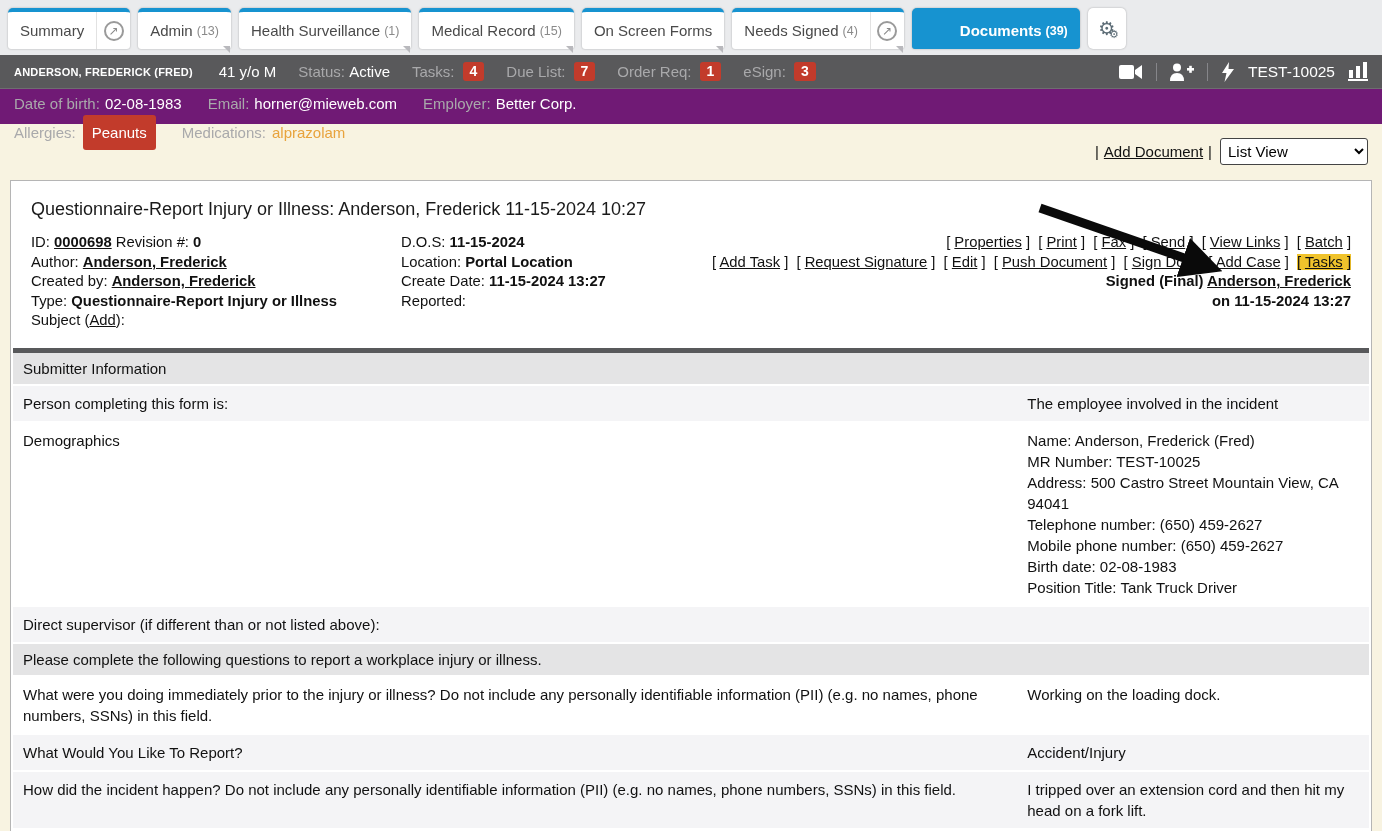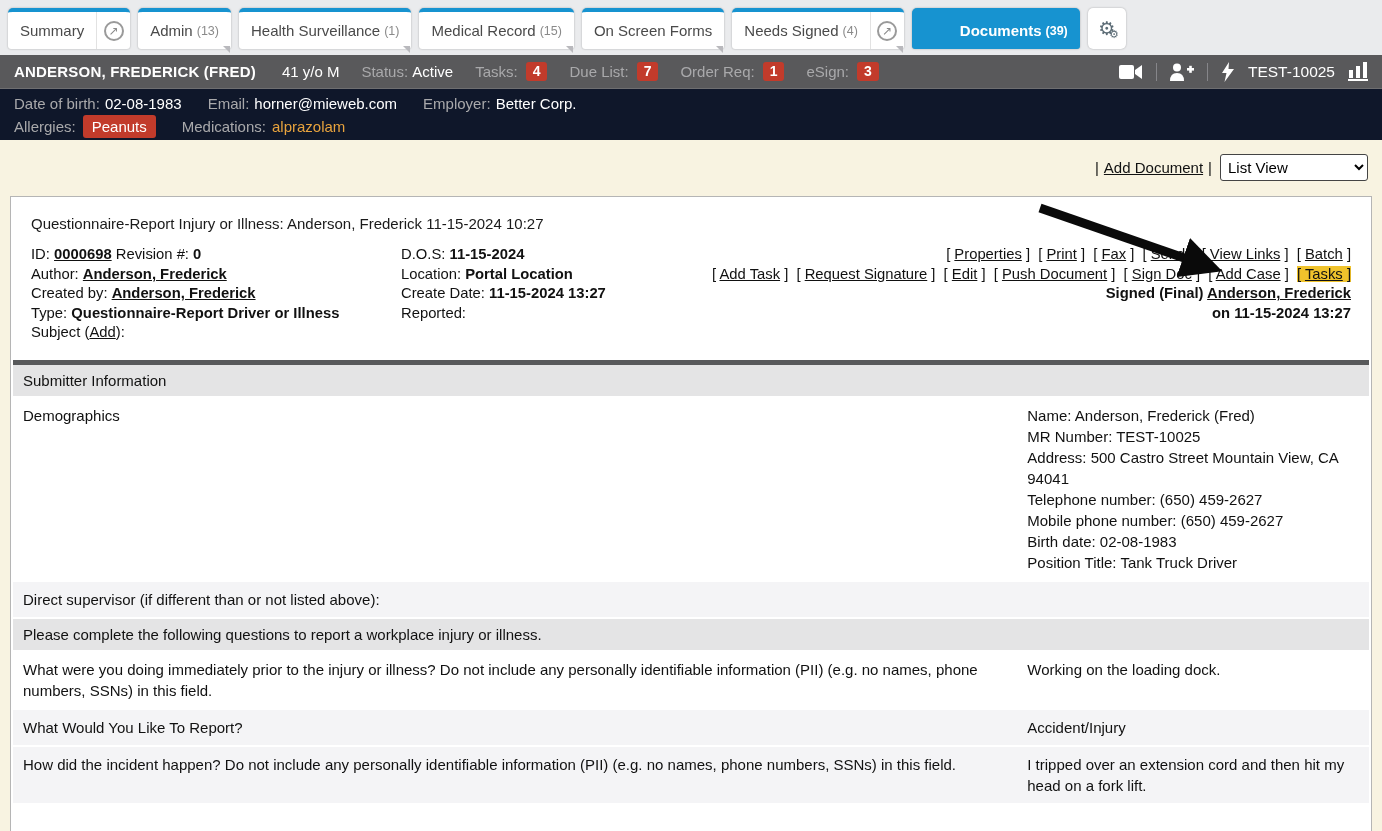--- a/index.html
+++ b/index.html
@@ -25,54 +25,54 @@
     color:#8a8a8a; line-height:1; }
   .gearbtn { background:#fff; border-radius:5px; height:41px; width:38px;
     box-shadow:0 0 2px rgba(0,0,0,.3); display:flex; align-items:center;
     justify-content:center; cursor:pointer; position:relative; }
   .gearbtn .g1 { font-size:19px; color:#5b6b75; }
   .gearbtn .g2 { position:absolute; font-size:11px; color:#5b6b75; right:7px; bottom:8px; }
 
   
   .hdr1 { background:#59595b; height:33px; display:flex; align-items:center;
     padding:0 14px; color:#fff; font-size:15px; white-space:nowrap; }
-  .pname { font-weight:bold; font-size:15px; letter-spacing:.2px; }
+  .pname { font-weight:bold; font-size:11px; letter-spacing:.2px; }
   .agesex { margin-left:26px; }
   .hlabel { color:#a9a9ab; }
   .hval { color:#fff; }
   .stat { margin-left:22px; display:flex; align-items:center; }
   .badge { background:#c23b2b; color:#fff; font-weight:bold; border-radius:3px;
     padding:1px 7px; margin-left:8px; font-size:14px; line-height:17px; }
   .hicons { margin-left:auto; display:flex; align-items:center; gap:13px; }
   .vsep { width:1px; height:18px; background:#86868a; }
   .iconbtn { display:flex; align-items:center; cursor:pointer; }
   .chartlink { border-bottom:2px solid #fff; padding-bottom:1px; }
   .mrn { font-size:15.5px; }
 
-  .hdr2 { background:#0f172a; border-top:1px solid #6e6e70; padding:3px 14px 8px;
-    color:#fff; font-size:15px; height:52px; }
+  .hdr2 { background:#701a75; border-top:1px solid #6e6e70; padding:3px 14px 8px;
+    color:#fff; font-size:15px; height:36px; }
   .hline { line-height:23px; display:flex; align-items:center; white-space:nowrap; }
   .hgroup { margin-right:26px; display:flex; align-items:center; }
   .hgroup .hval { margin-left:5px; }
   .allergybadge { background:#c23b2b; color:#fff; border-radius:3px;
-    padding:0 9px; margin-left:7px; }
+    padding:6px 9px; margin-left:7px; }
   .medval { color:#e8a33d; margin-left:6px; }
 
   
   .addrow { display:flex; justify-content:flex-end; align-items:center;
     padding:14px 14px 0 0; font-size:15px; gap:5px; }
   .addrow a { color:#111; text-decoration:underline; cursor:pointer; }
   .viewselect { height:27px; width:148px; font-size:15px; border:1px solid #444;
     border-radius:3px; background:#fff; padding:0 3px; margin-left:3px;
     font-family:"Liberation Sans","DejaVu Sans",sans-serif; }
 
   
   .panel { position:relative; margin:15px 10px 0; background:#fff;
     border:1px solid #b5b5b5; height:660px; padding-top:18px; }
-  .doc-title { margin-left:20px; font-size:15px; color:#1a1a1a; }
+  .doc-title { margin-left:20px; font-size:18px; color:#1a1a1a; }
 
   .meta { display:flex; margin:13px 20px 0; font-size:14.8px; line-height:19.5px; }
   .meta .c1 { width:370px; }
   .meta .c2 { width:300px; }
   .meta .c3 { flex:1; text-align:right; }
   .b { font-weight:bold; }
   .lnk { color:#111; text-decoration:underline; cursor:pointer; }
   .blnk { color:#111; text-decoration:underline; font-weight:bold; cursor:pointer; }
   .act { white-space:nowrap; margin-left:4px; }
   .hl { background:#f0c32c; }
@@ -247,21 +247,21 @@
         <span>ID:</span> <a class="blnk">0000698</a>
         <span>Revision #:</span> <span class="b">0</span>
       </div>
       <div>
         <span>Author:</span> <a class="blnk">Anderson, Frederick</a>
       </div>
       <div>
         <span>Created by:</span> <a class="blnk">Anderson, Frederick</a>
       </div>
       <div>
-        <span>Type:</span> <span class="b">Questionnaire-Report Driver or Illness</span>
+        <span>Type:</span> <span class="b">Questionnaire-Report Injury or Illness</span>
       </div>
       <div>
         <span>Subject (</span><a class="lnk">Add</a><span>):</span>
       </div>
     </div>
     <div class="c2">
       <div>
         <span>D.O.S:</span> <span class="b">11-15-2024</span>
       </div>
       <div>
@@ -295,20 +295,24 @@
       <div class="b">
         <span>Signed (Final) </span><a class="blnk">Anderson, Frederick</a>
       </div>
       <div class="b">on 11-15-2024 13:27</div>
     </div>
   </div>
 
   <div class="qtable">
     <div class="trow thead">
       <div class="tcell-q">Submitter Information</div>
+    </div>
+    <div class="trow alt">
+      <div class="tcell-q">Person completing this form is:</div>
+      <div class="tcell-a">The employee involved in the incident</div>
     </div>
     <div class="trow">
       <div class="tcell-q">Demographics</div>
       <div class="tcell-a">
         <div>Name: Anderson, Frederick (Fred)</div>
         <div>MR Number: TEST-10025</div>
         <div>Address: 500 Castro Street Mountain View, CA 94041</div>
         <div>Telephone number: (650) 459-2627</div>
         <div>Mobile phone number: (650) 459-2627</div>
         <div>Birth date: 02-08-1983</div>

